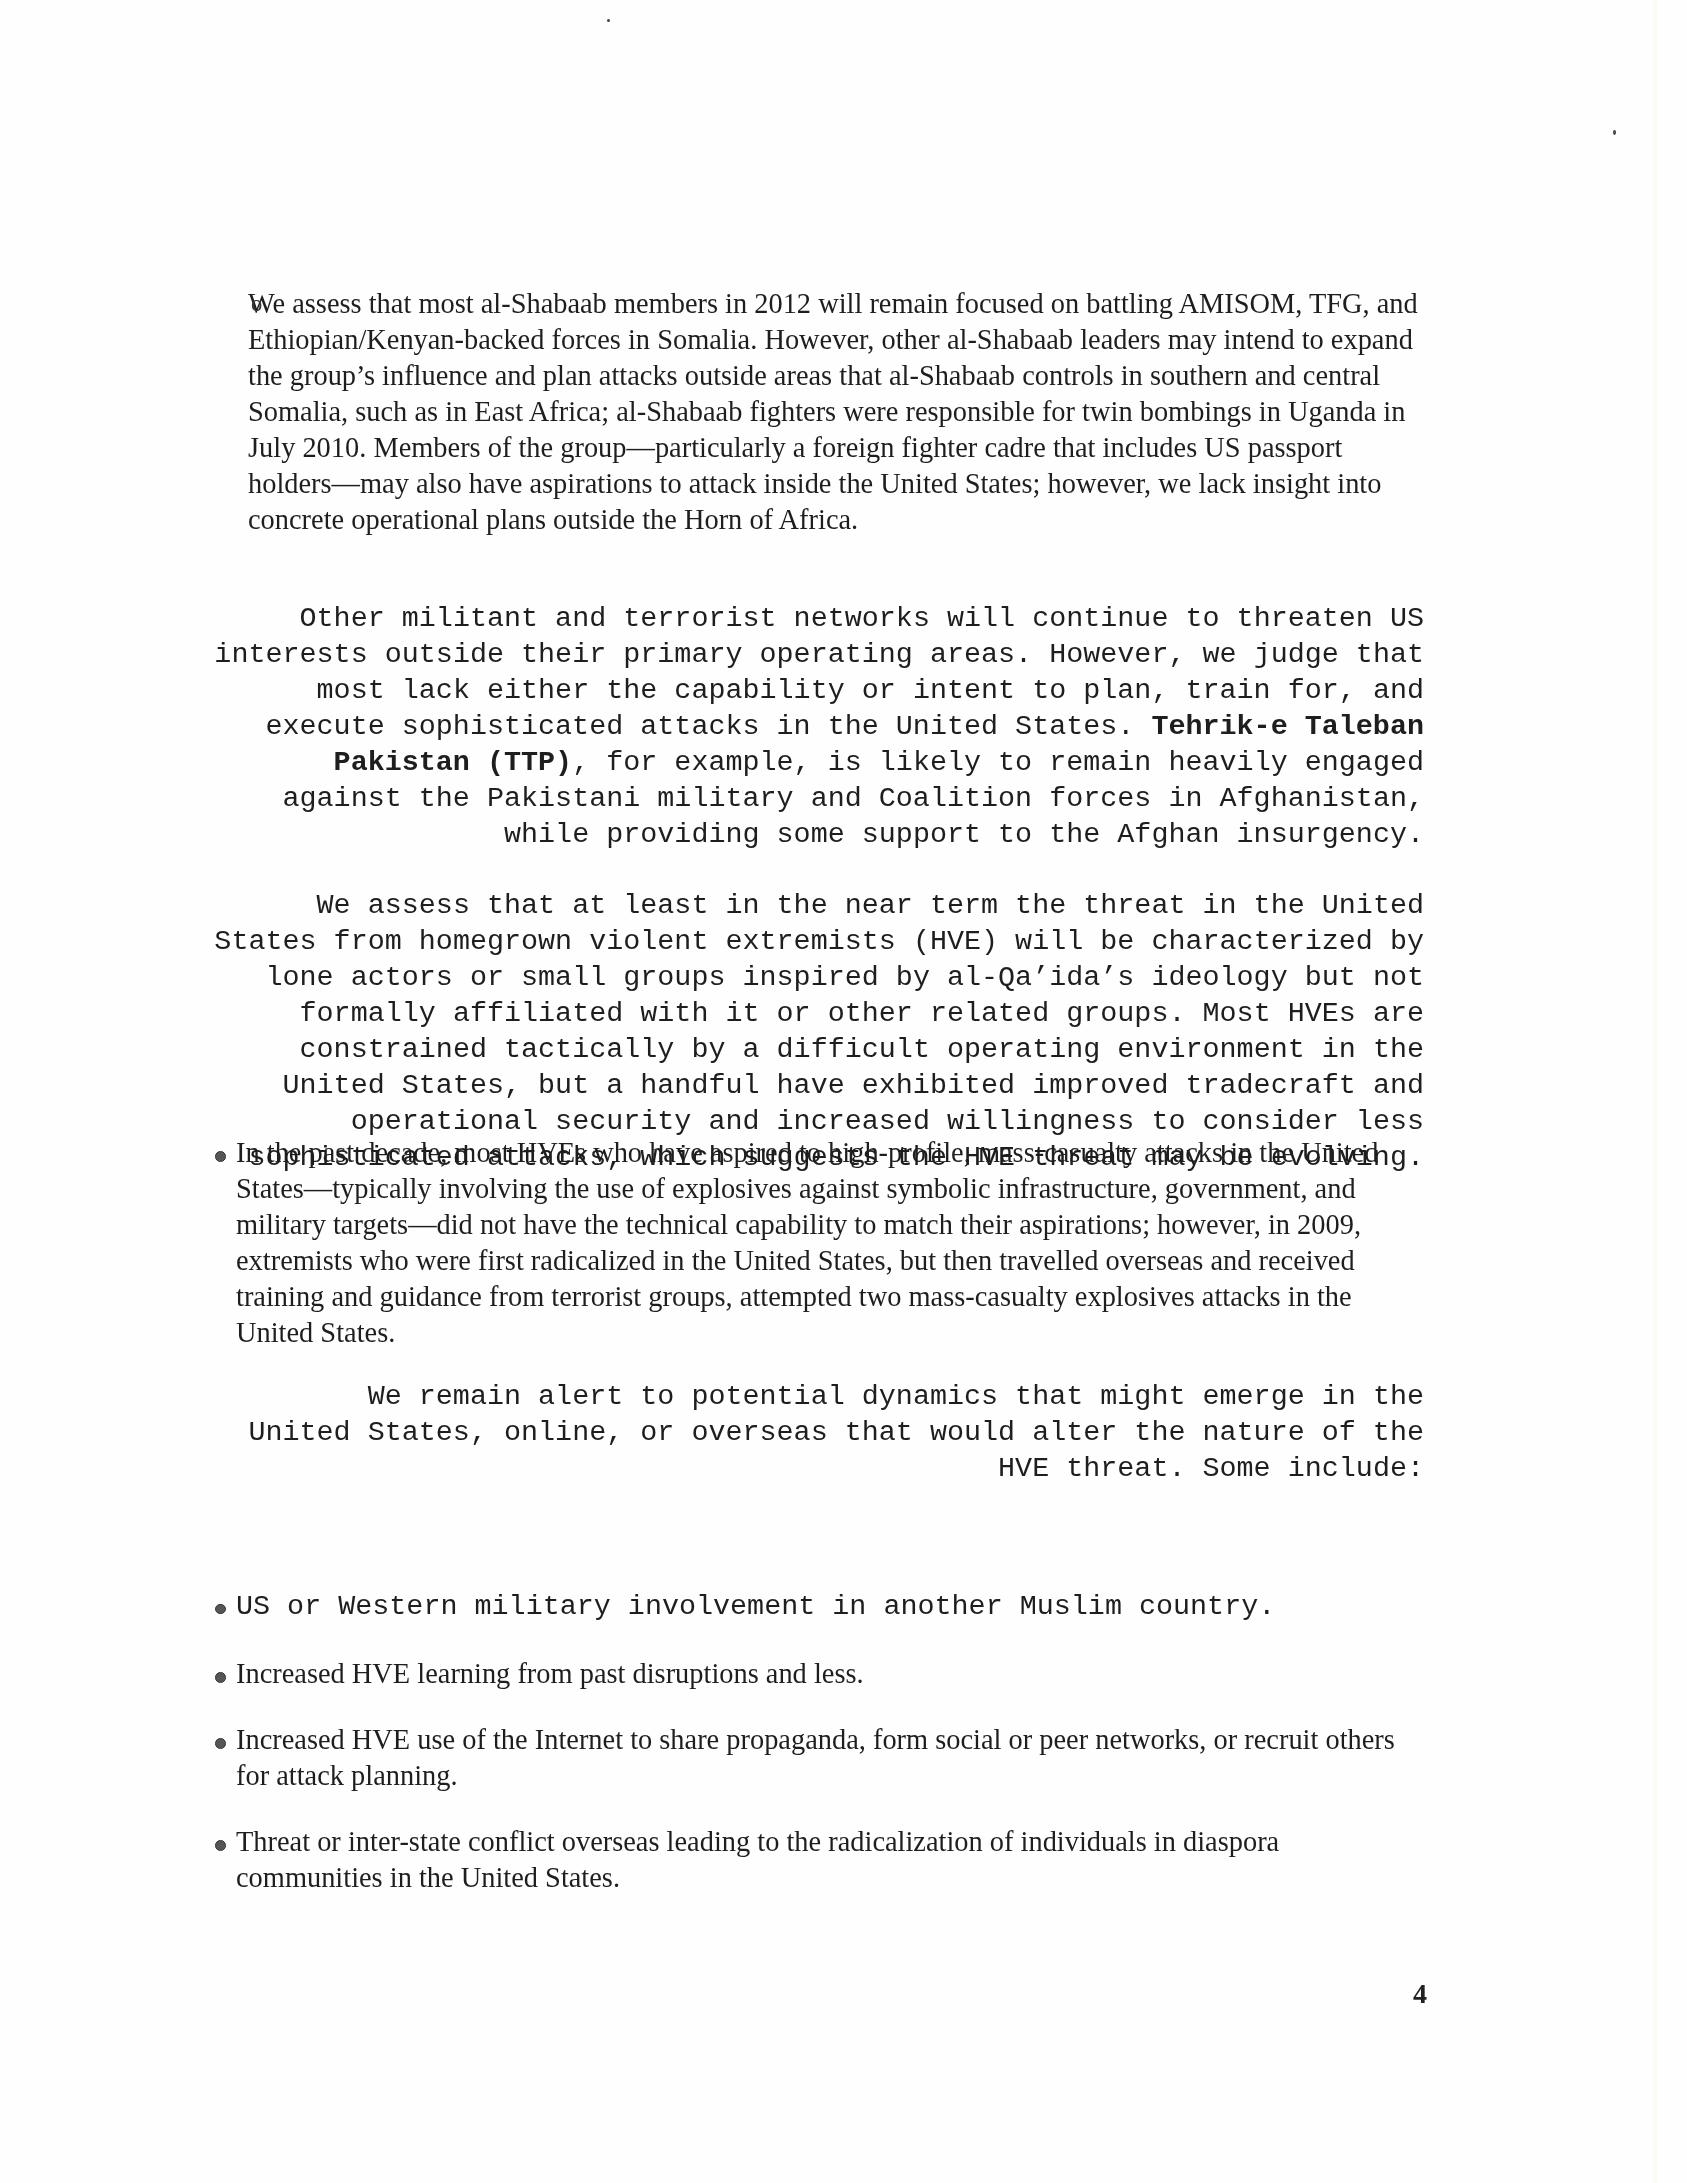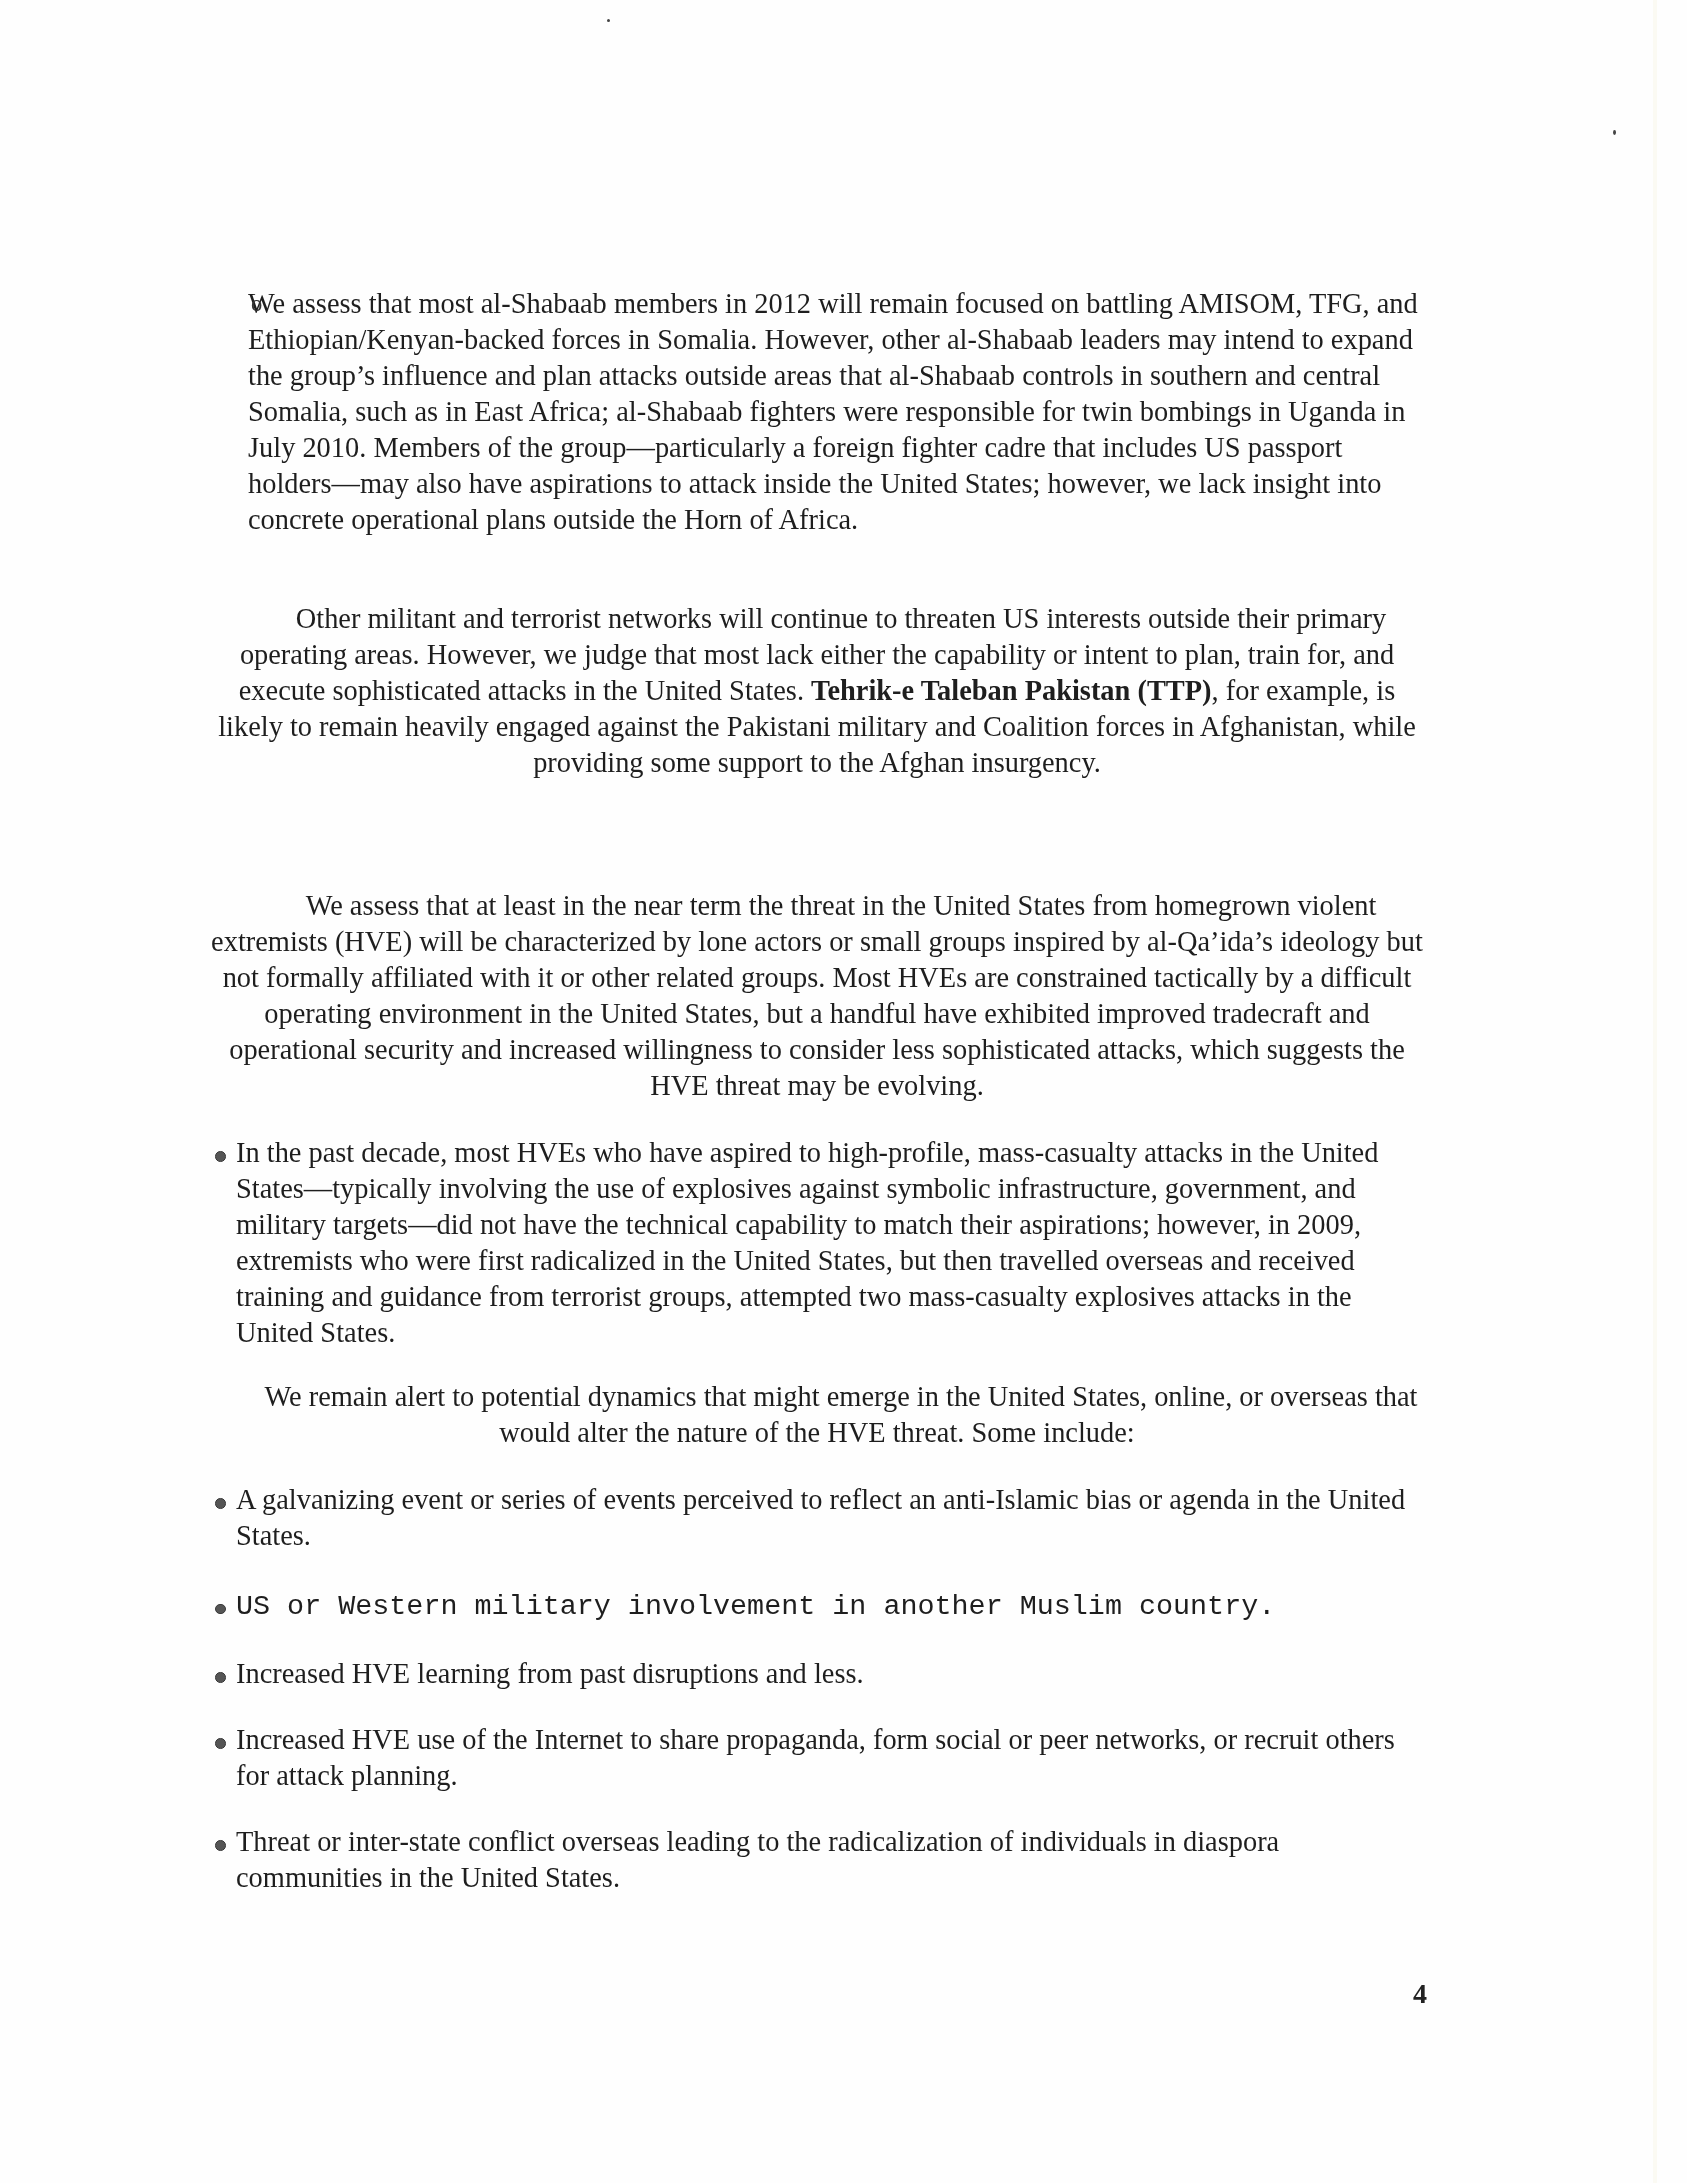--- a/index.html
+++ b/index.html
@@ -6,21 +6,21 @@
     body {
       width: 1687px; height: 2183px; position: relative; overflow: hidden;
       font-family: "Liberation Serif", "DejaVu Serif", serif;
       color: #1e1e1e;
     }
     .page {
       position: absolute; left: 0; top: 0; width: 1687px; height: 2183px;
       background: #fefefe;
     }
     .block { position: absolute; left: 210px; width: 1214px; font-size: 28.4px; line-height: 36px; }
-    .para { text-indent: 48px; text-align: center; }
+    .para { text-indent: 48px; text-align: right; font-family: Liberation Mono, monospace; }
     .heading { font-weight: bold; font-size: 27px; letter-spacing: 0.1px; }
     .li { position: absolute; left: 210px; width: 1214px; font-size: 28.4px; line-height: 36px; }
     .li .marker { position: absolute; top: 0; }
     .li .text { margin-left: 26px; }
     .sub .marker { left: 41px; font-size: 22.5px; color: #333; }
     .sub .text { margin-left: 38px; }
     .dot {
       display: inline-block; width: 8.6px; height: 8.6px; border-radius: 50%;
       background: #555; border: 1.3px solid #3a3a3a; margin-top: 14.6px; margin-left: 5.3px;
     }
@@ -49,24 +49,20 @@
 
   <div class="block para" style="top:888px;">We assess that at least in the near term the threat in the United States from homegrown violent extremists (HVE) will be characterized by lone actors or small groups inspired by al-Qa’ida’s ideology but not formally affiliated with it or other related groups.  Most HVEs are constrained tactically by a difficult operating environment in the United States, but a handful have exhibited improved tradecraft and operational security and increased willingness to consider less sophisticated attacks, which suggests the HVE threat may be evolving.</div>
 
   <div class="li" style="top:1135px;">
     <span class="marker"><span class="dot"></span></span>
     <div class="text">In the past decade, most HVEs who have aspired to high-profile, mass-casualty attacks in the United States—typically involving the use of explosives against symbolic infrastructure, government, and military targets—did not have the technical capability to match their aspirations; however, in 2009, extremists who were first radicalized in the United States, but then travelled overseas and received training and guidance from terrorist groups, attempted two mass-casualty explosives attacks in the United States.</div>
   </div>
 
   <div class="block para" style="top:1379px;">We remain alert to potential dynamics that might emerge in the United States, online, or overseas that would alter the nature of the HVE threat.  Some include:</div>
 
-  <div class="li" style="top:1482px;">
-    <span class="marker"><span class="dot"></span></span>
-    <div class="text">A galvanizing event or series of events perceived to reflect an anti-Islamic bias or agenda in the United States.</div>
-  </div>
   <div class="li" style="top:1589px;font-family:Liberation Mono, monospace;">
     <span class="marker"><span class="dot"></span></span>
     <div class="text">US or Western military involvement in another Muslim country.</div>
   </div>
   <div class="li" style="top:1656px;">
     <span class="marker"><span class="dot"></span></span>
     <div class="text">Increased HVE learning from past disruptions and less.</div>
   </div>
   <div class="li" style="top:1722px;">
     <span class="marker"><span class="dot"></span></span>

